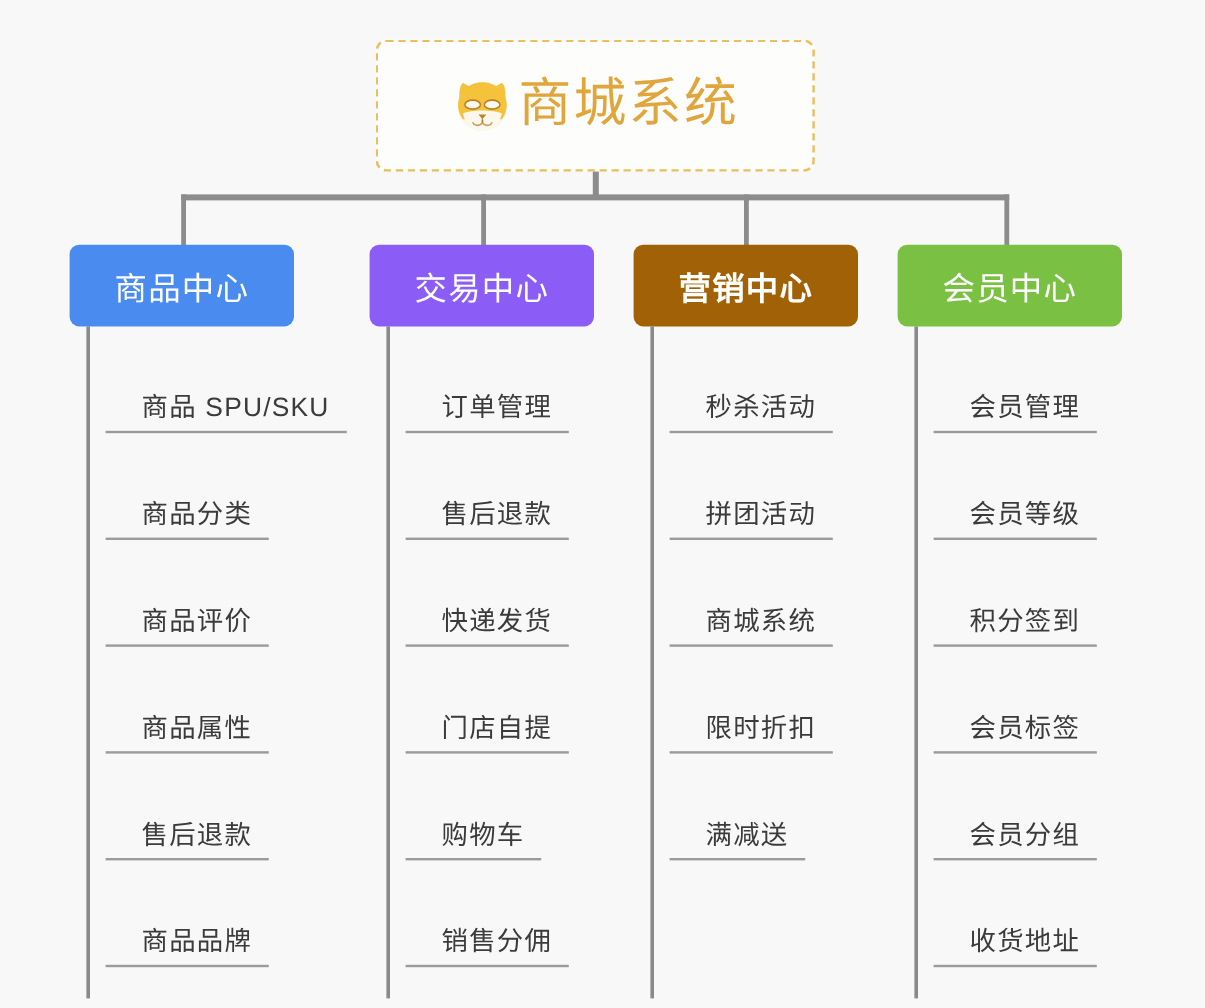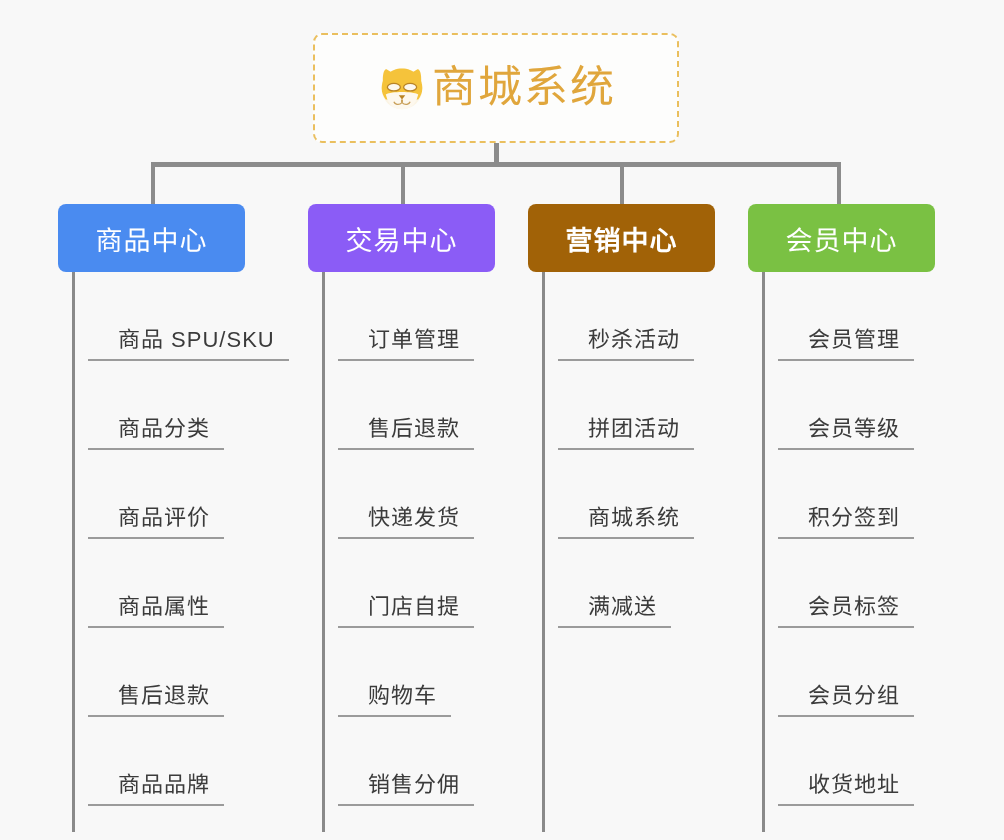--- a/index.html
+++ b/index.html
@@ -210,20 +210,23 @@
       <div class="leaf">
           <span class="leaf-inner">秒杀活动</span>
         </div>
       <div class="leaf">
           <span class="leaf-inner">拼团活动</span>
         </div>
       <div class="leaf">
           <span class="leaf-inner">商城系统</span>
         </div>
       <div class="leaf">
+          <span class="leaf-inner">限时折扣</span>
+        </div>
+      <div class="leaf">
           <span class="leaf-inner">满减送</span>
         </div>
     </div>
   </div>
 
   <div class="branch" style="left:748px;">
     <div class="branch-header" style="background: rgb(122, 193, 67);">
       <span>会员中心</span>
     </div>
     <div class="branch-spine"></div>

